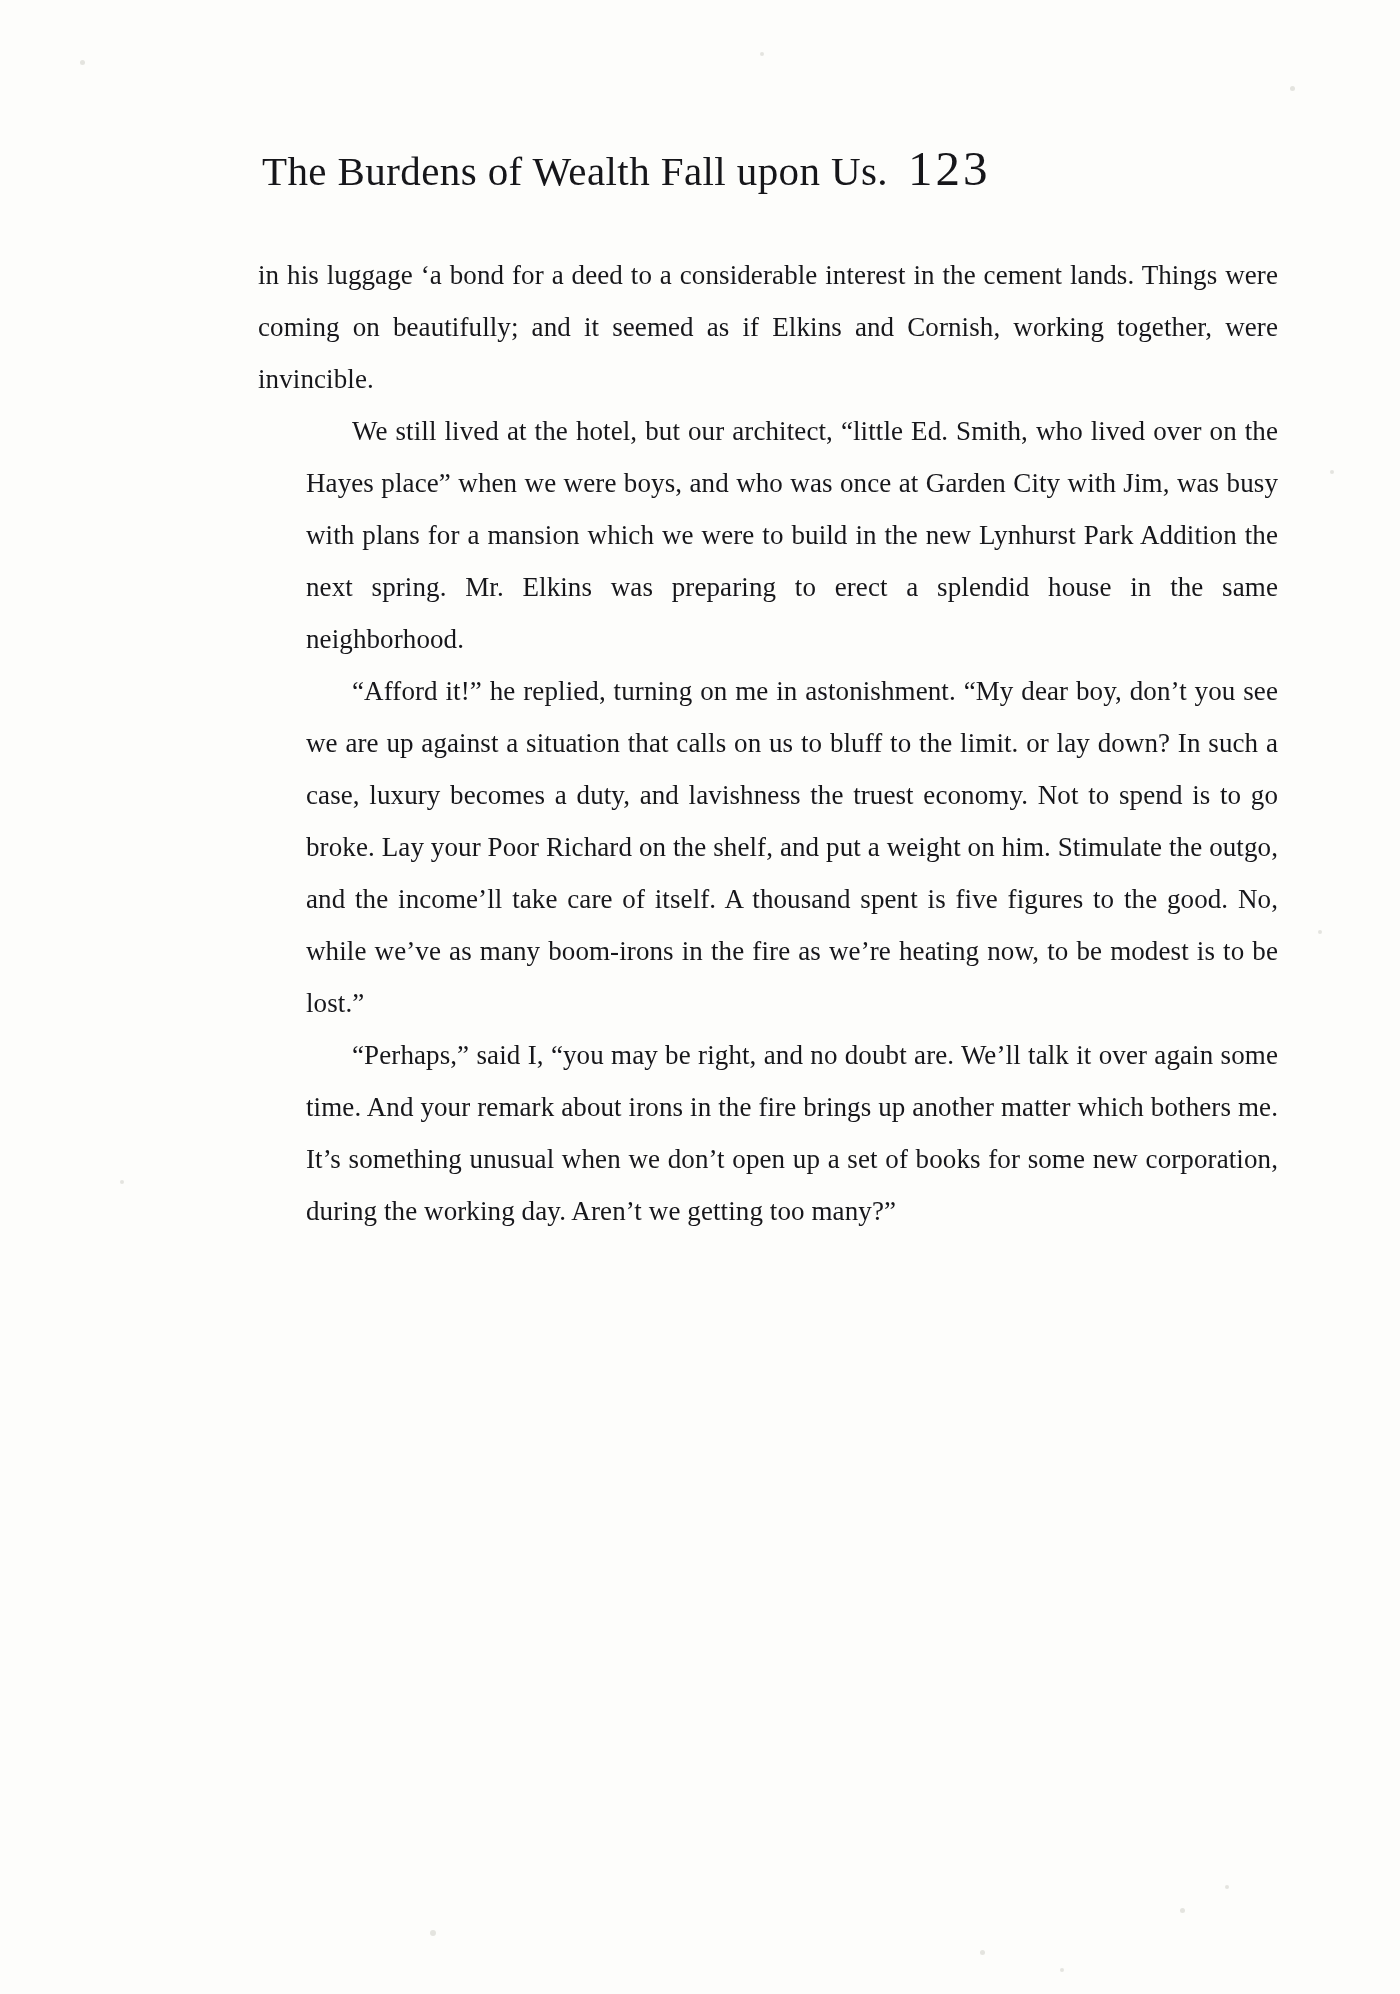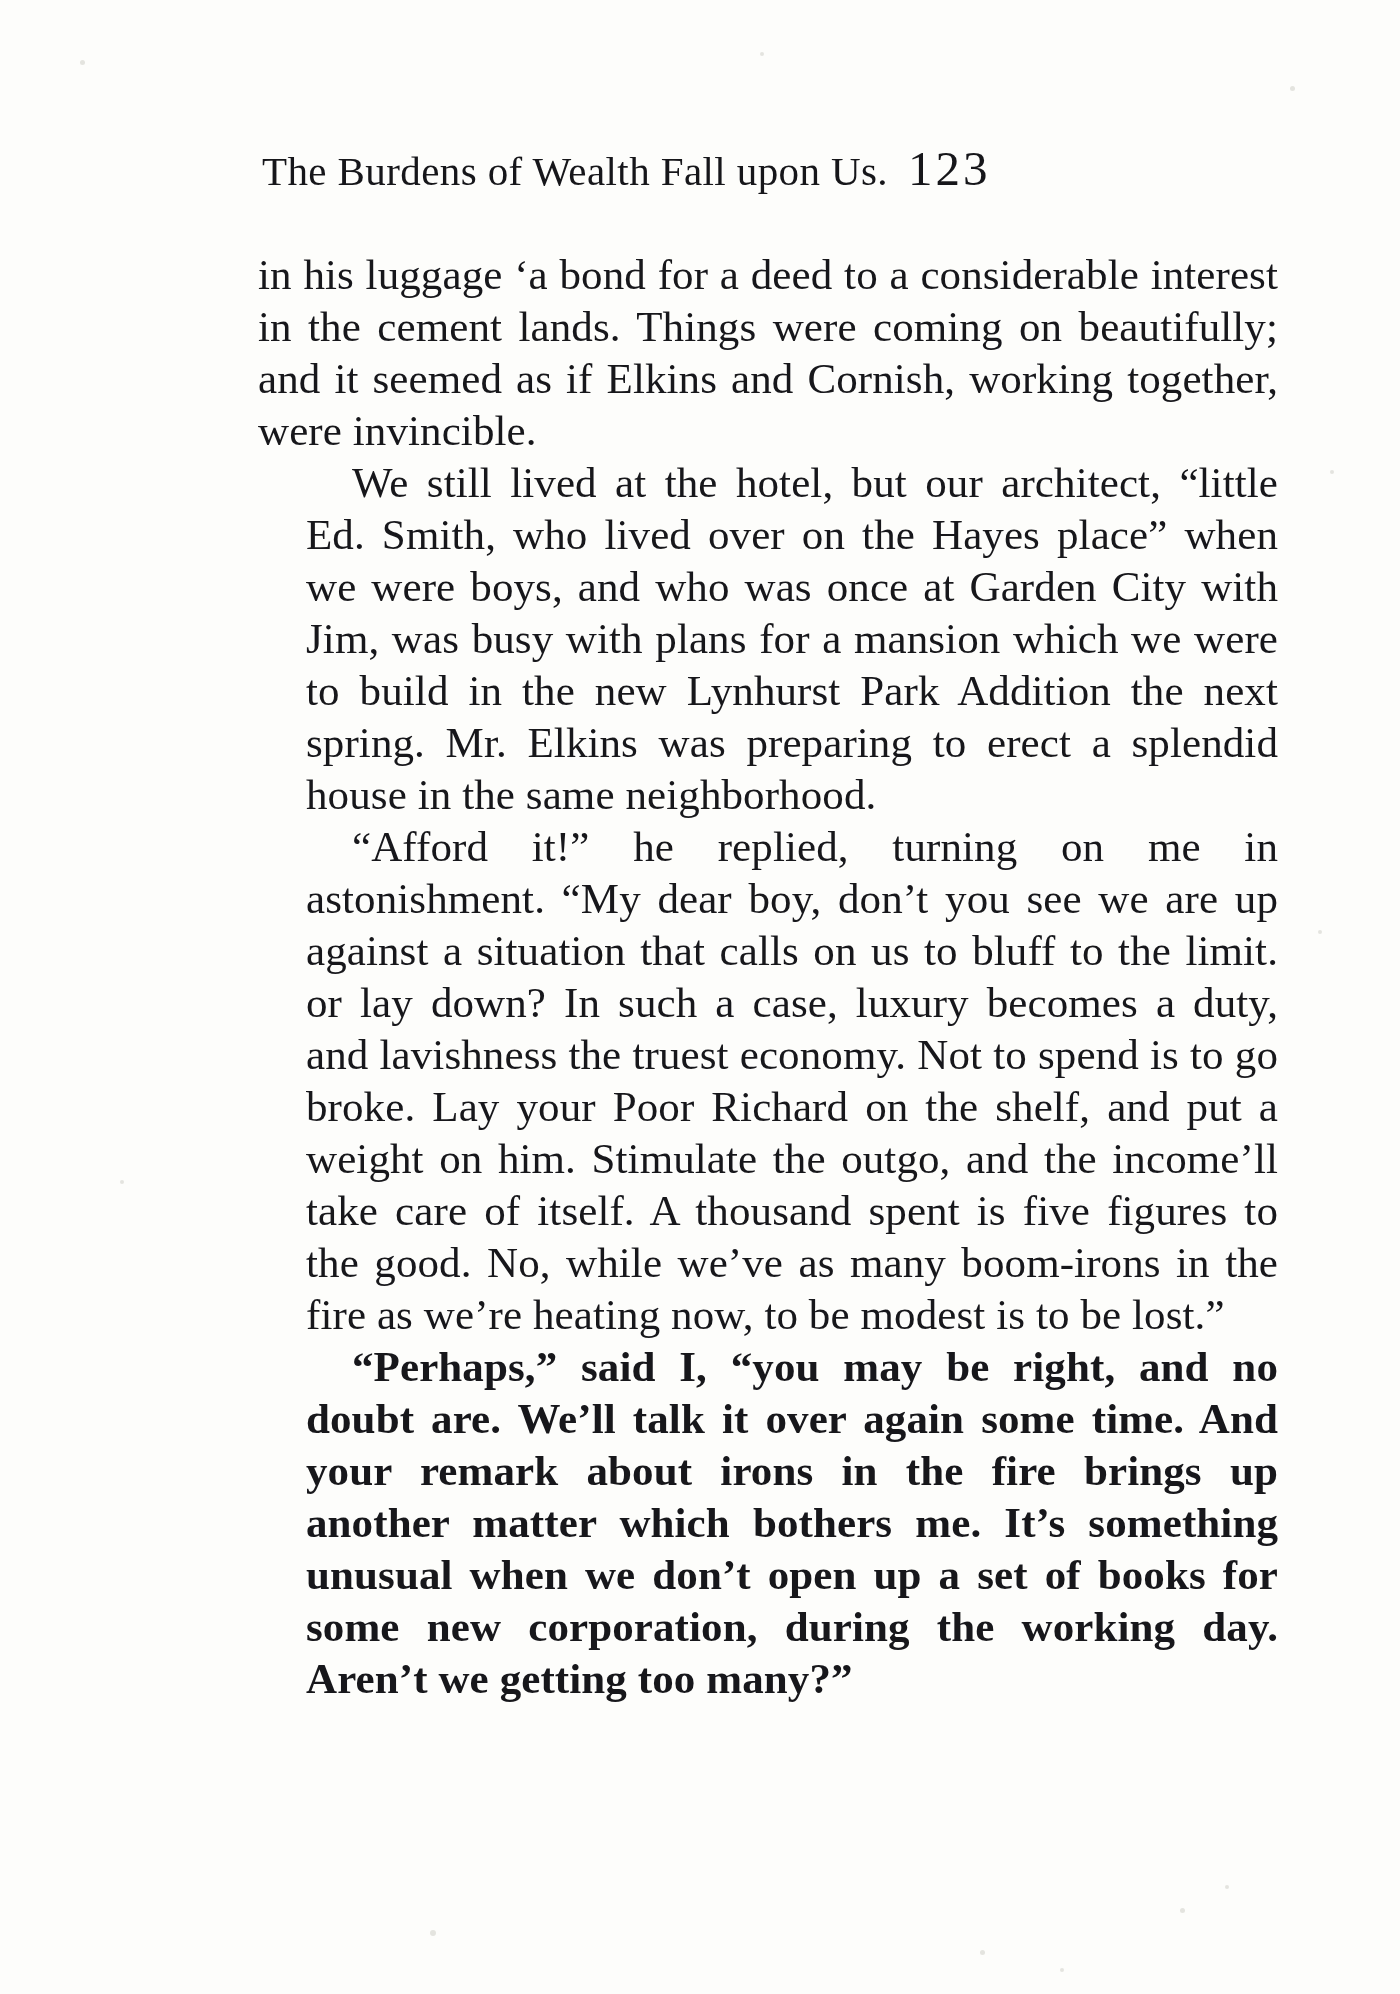--- a/index.html
+++ b/index.html
@@ -50,37 +50,37 @@
   .running-head .title-text {
     font-weight: 400;
   }
   .running-head .folio {
     margin-left: 20px;
     font-size: 49px;
     letter-spacing: 3px;
   }
   p {
     margin: 0;
-    font-size: 43px;
+    font-size: 27px;
     line-height: 52px;
     text-align: justify;
     text-justify: inter-word;
     color: #17171b;
     letter-spacing: 0.1px;
     -webkit-font-smoothing: antialiased;
   }
   p.indent {
     text-indent: 46px;
     margin-left: 48px;
   }
   p + p {
     margin-top: 0;
   }
   .ink-heavy {
-    font-weight: 700;
+    font-weight: 400;
   }
 </style>
 </head>
 <body>
 
 <div class="page">
 
   <div class="speck" style="left:80px;  top:60px;  width:5px; height:5px;"></div>
   <div class="speck" style="left:760px; top:52px;  width:4px; height:4px;"></div>
   <div class="speck" style="left:1290px;top:86px;  width:5px; height:5px;"></div>

